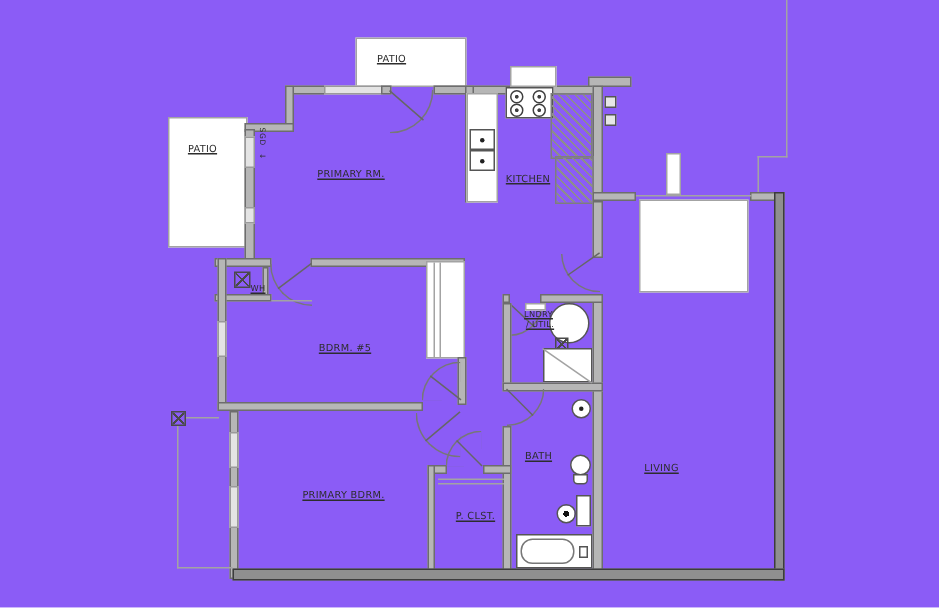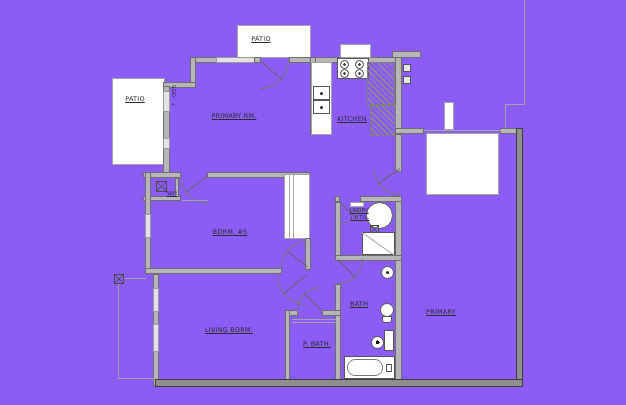--- a/index.html
+++ b/index.html
@@ -90,21 +90,21 @@
   <div class="w" style="left:395px;top:128px;width:29px;height:6px"></div>
   <div class="w" style="left:500px;top:128px;width:23px;height:6px"></div>
   <div class="ln" style="left:424px;top:130px;width:77px;height:1px"></div>
   <div class="tl" style="left:426px;top:133px;width:73px;height:62px"></div>
   <div class="tl" style="left:444px;top:102px;width:10px;height:28px"></div>
   <div class="wd" style="left:516px;top:128px;width:7px;height:259px"></div>
   <div class="w" style="left:395px;top:134px;width:7px;height:38px"></div>
   <div class="arc sw" style="left:374px;top:169px;width:26px;height:26px"></div>
   <div class="leaf" style="left:400px;top:169px;width:26px;transform:rotate(145deg)"></div>
   <div class="w" style="left:395px;top:196px;width:7px;height:190px"></div>
-  <div class="lbl" style="left:441px;top:308px">PRIMARY</div>
+  <div class="lbl" style="left:441px;top:308px">LIVING</div>
 
   <div class="w" style="left:143px;top:172px;width:38px;height:6px"></div>
   <div class="w" style="left:207px;top:172px;width:103px;height:6px"></div>
   <div class="w" style="left:175px;top:178px;width:4px;height:19px"></div>
   <div class="w" style="left:143px;top:196px;width:38px;height:5px"></div>
   <div class="xbox" style="left:156px;top:181px;width:11px;height:11px"></div>
   <div class="lbl sm" style="left:172px;top:190px">WH</div>
   <div class="arc sw" style="left:180px;top:176px;width:28px;height:28px"></div>
   <div class="leaf" style="left:208px;top:176px;width:28px;transform:rotate(143deg)"></div>
   <div class="ln" style="left:181px;top:200px;width:27px;height:1px"></div>
@@ -118,21 +118,21 @@
   <div class="w" style="left:145px;top:268px;width:137px;height:6px"></div>
   <div class="arc nw" style="left:281px;top:241px;width:26px;height:26px"></div>
   <div class="leaf" style="left:307px;top:267px;width:26px;transform:rotate(-142deg)"></div>
   <div class="lbl" style="left:230px;top:228px">BDRM. #5</div>
 
   <div class="w" style="left:153px;top:274px;width:6px;height:112px"></div>
   <div class="win" style="left:153px;top:288px;width:6px;height:24px"></div>
   <div class="win" style="left:153px;top:324px;width:6px;height:28px"></div>
   <div class="arc sw" style="left:277px;top:275px;width:30px;height:30px"></div>
   <div class="leaf" style="left:307px;top:275px;width:30px;transform:rotate(140deg)"></div>
-  <div class="lbl" style="left:229px;top:326px">LIVING BDRM.</div>
+  <div class="lbl" style="left:229px;top:326px">PRIMARY BDRM.</div>
 
   <div class="w" style="left:335px;top:196px;width:5px;height:6px"></div>
   <div class="w" style="left:360px;top:196px;width:42px;height:6px"></div>
   <div class="arc se" style="left:340px;top:202px;width:22px;height:22px"></div>
   <div class="leaf" style="left:340px;top:202px;width:23px;transform:rotate(43deg)"></div>
   <div class="w" style="left:335px;top:202px;width:6px;height:56px"></div>
   <div class="w" style="left:335px;top:255px;width:67px;height:6px"></div>
   <div class="tl" style="left:350px;top:202px;width:14px;height:5px"></div>
   <div class="fx circ" style="left:366px;top:202px;width:27px;height:27px"></div>
   <div class="lbl sm" style="left:359px;top:207px">LNDRY</div>
@@ -154,21 +154,21 @@
   <div class="fx" style="left:386px;top:364px;width:6px;height:8px"></div>
   <div class="lbl" style="left:359px;top:300px">BATH</div>
 
   <div class="w" style="left:285px;top:310px;width:13px;height:6px"></div>
   <div class="w" style="left:322px;top:310px;width:19px;height:6px"></div>
   <div class="arc nw" style="left:297px;top:287px;width:24px;height:24px"></div>
   <div class="leaf" style="left:321px;top:311px;width:24px;transform:rotate(-135deg)"></div>
   <div class="w" style="left:285px;top:310px;width:5px;height:76px"></div>
   <div class="ln" style="left:292px;top:319px;width:44px;height:1px"></div>
   <div class="ln" style="left:292px;top:322px;width:44px;height:1px"></div>
-  <div class="lbl" style="left:317px;top:340px">P. BATH.</div>
+  <div class="lbl" style="left:317px;top:340px">P. CLST.</div>
 
   <div class="wd" style="left:155px;top:379px;width:368px;height:8px"></div>
 
   <div class="xbox" style="left:114px;top:274px;width:10px;height:10px"></div>
   <div class="ln" style="left:124px;top:278px;width:22px;height:1px"></div>
   <div class="ln" style="left:118px;top:284px;width:1px;height:95px"></div>
   <div class="ln" style="left:118px;top:378px;width:37px;height:1px"></div>
 
 </div>
 

